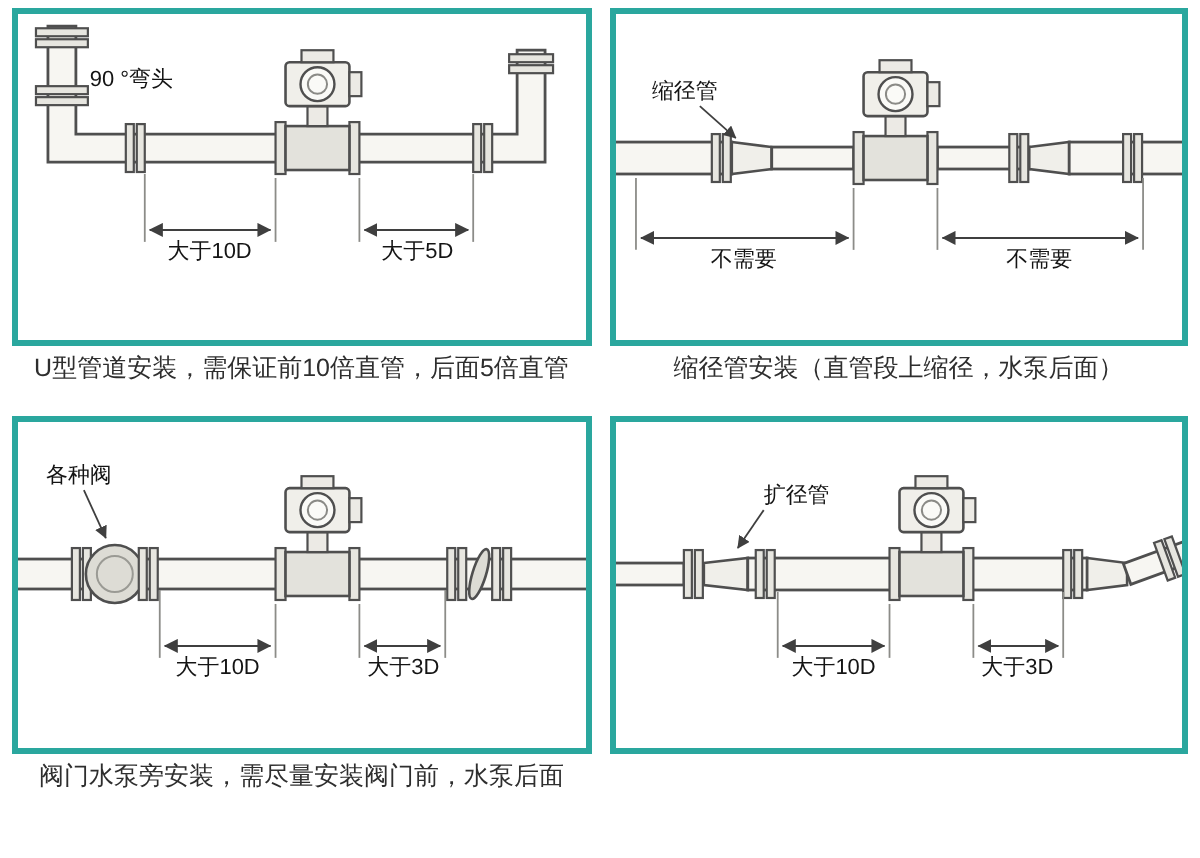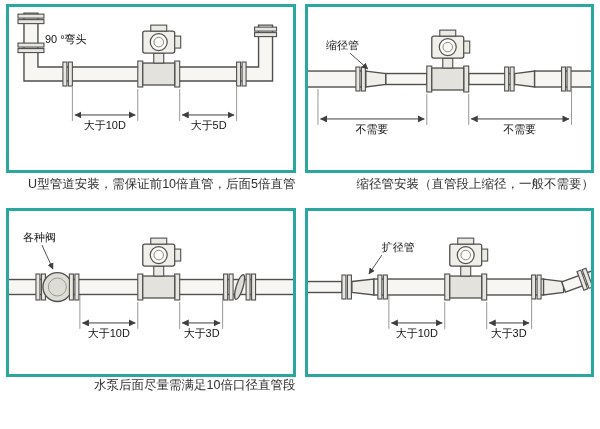--- a/index.html
+++ b/index.html
@@ -18,21 +18,21 @@
     column-gap:9px;row-gap:14px;
     padding:4px 6px;
   }
   .panel{display:flex;flex-direction:column;}
   .diagram-box{
     border:3px solid var(--teal);
     height:169px;background:#fff;overflow:hidden;
   }
   svg.diag{width:100%;height:100%;display:block;}
   .caption,.caption2{
-    text-align:right;font-size:12.5px;color:#2e2e2e;
+    text-align:center;font-size:12.5px;color:#2e2e2e;
     line-height:1.4;
   }
   .caption{margin-top:3px;}
 
   
   .pipe{fill:#f7f6f2;stroke:var(--line);stroke-width:1.4;}
   .flange{fill:#e7e6e0;stroke:var(--line);stroke-width:1.1;}
   .cone{fill:#f0efea;stroke:var(--line);stroke-width:1.3;}
   .mbody{fill:#e3e2dc;stroke:var(--line);stroke-width:1.3;}
   .mneck,.mcap,.mside{fill:#eceae5;stroke:var(--line);stroke-width:1.1;}
@@ -143,21 +143,21 @@
           <text class="dimlbl" x="64" y="126">不需要</text>
         </g>
         <g>
           <line class="extline" x1="161" y1="87" x2="161" y2="118"></line>
           <line class="extline" x1="264" y1="82" x2="264" y2="118"></line>
           <line class="dimline" x1="163.5" y1="112" x2="261.5" y2="112" marker-start="url(#ar2)" marker-end="url(#ar2)"></line>
           <text class="dimlbl" x="212" y="126">不需要</text>
         </g>
       </svg>
     </div>
-    <div class="caption">缩径管安装（直管段上缩径，一般不需要）</div>
+    <div class="caption">缩径管安装（直管段上缩径，水泵后面）</div>
     <div class="caption2"></div>
   </section>
 
   <section class="panel">
     <div class="diagram-box">
       <svg class="diag" viewBox="0 0 284 163">
         <defs>
           <marker id="ar3" viewBox="0 0 8 8" refX="7.5" refY="4" markerWidth="7" markerHeight="7" orient="auto-start-reverse">
             <path d="M0,0 L8,4 L0,8 Z" fill="#3f3f3f"></path>
           </marker>
@@ -188,21 +188,21 @@
           <text class="dimlbl" x="100" y="126">大于10D</text>
         </g>
         <g>
           <line class="extline" x1="171" y1="91" x2="171" y2="118"></line>
           <line class="extline" x1="214" y1="84" x2="214" y2="118"></line>
           <line class="dimline" x1="173.5" y1="112" x2="211.5" y2="112" marker-start="url(#ar3)" marker-end="url(#ar3)"></line>
           <text class="dimlbl" x="193" y="126">大于3D</text>
         </g>
       </svg>
     </div>
-    <div class="caption2">水泵后面尽量需满足10倍口径直管段</div>
+    <div class="caption">阀门水泵旁安装，需尽量安装阀门前，水泵后面</div>
   </section>
 
   <section class="panel">
     <div class="diagram-box">
       <svg class="diag" viewBox="0 0 284 163">
         <defs>
           <marker id="ar4" viewBox="0 0 8 8" refX="7.5" refY="4" markerWidth="7" markerHeight="7" orient="auto-start-reverse">
             <path d="M0,0 L8,4 L0,8 Z" fill="#3f3f3f"></path>
           </marker>
         </defs>

